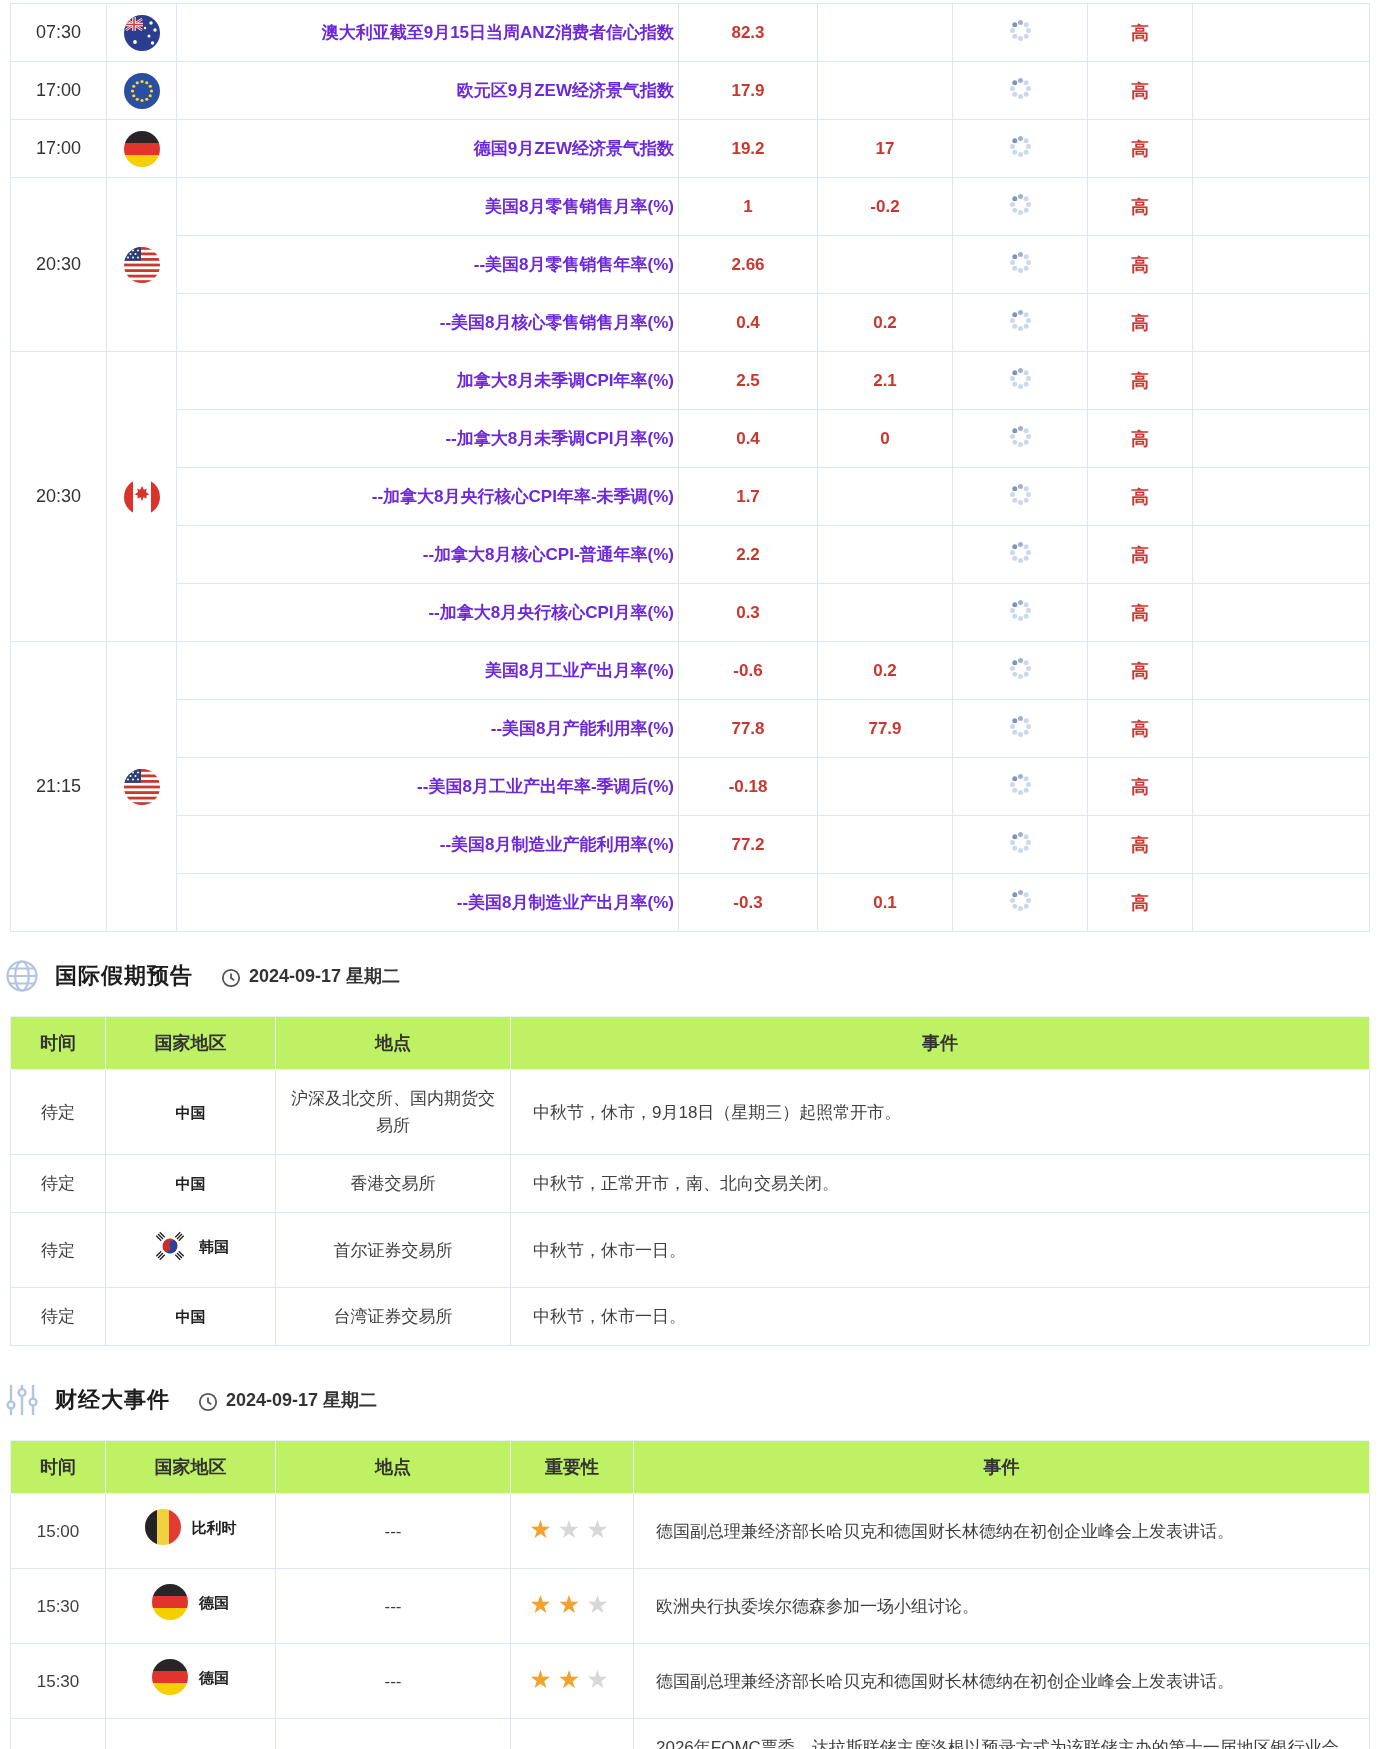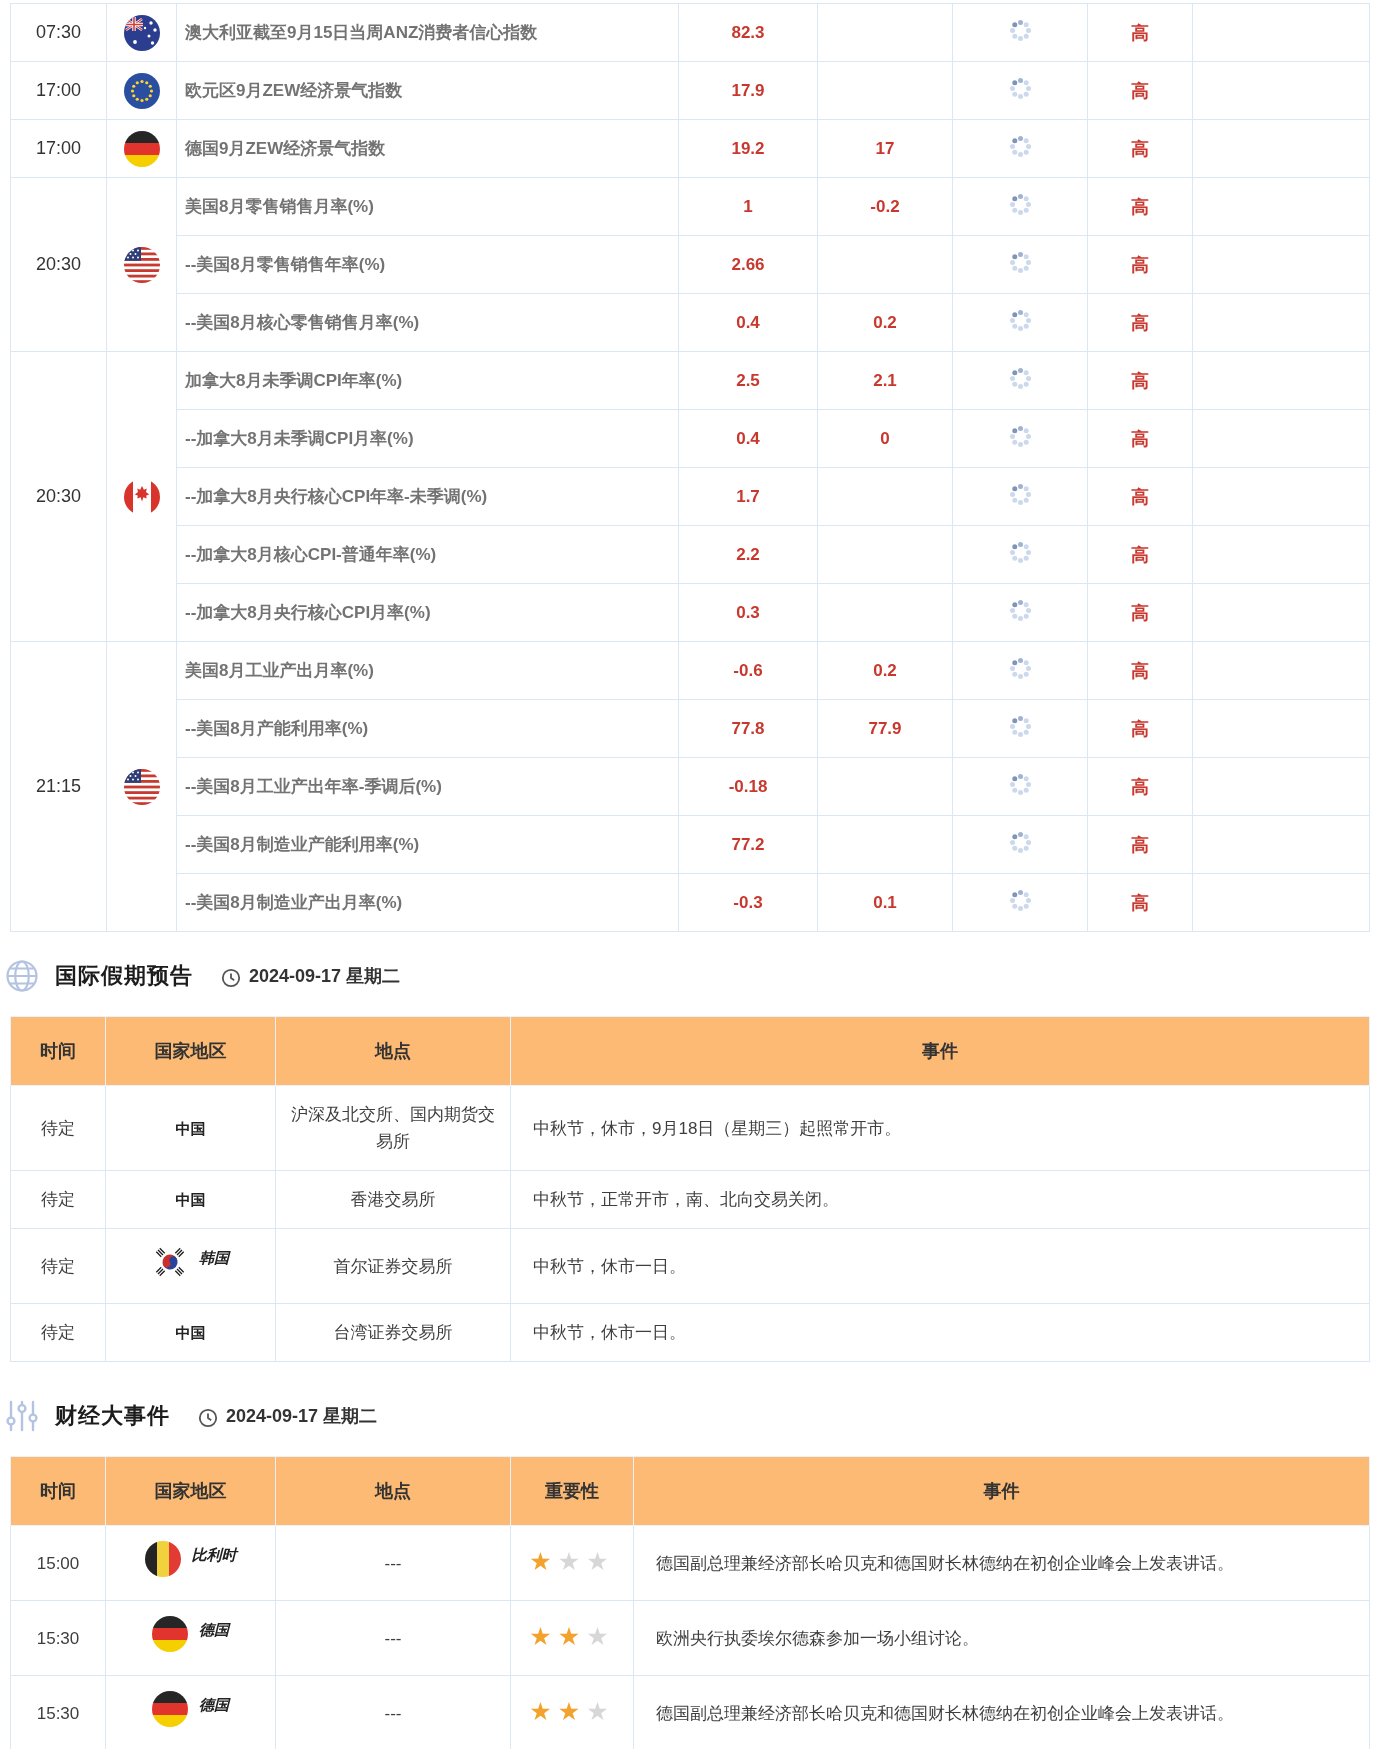--- a/index.html
+++ b/index.html
@@ -10,21 +10,21 @@
     overflow:hidden;
   }
 
   
   table { border-collapse:collapse; table-layout:fixed; }
   .econ { width:1360px; margin:3px 0 0 10px; }
   .econ td {
     border:1px solid #dce7f4; height:58px; text-align:center;
     font-size:17px; color:#333; overflow:hidden; padding:0 4px;
   }
-  .econ td.ev { text-align:left; padding-left:8px; font-weight:bold; color:#737373; }
+  .econ td.ev { text-align:right; padding-left:8px; font-weight:bold; color:#6d28d9; }
   .econ td.val { font-weight:bold; color:#c8382e; }
   .econ td.imp { font-weight:bold; color:#c8382e; font-size:18px; }
   .econ td.time { font-size:18px; color:#333; }
 
   .flag {
     width:36px; height:36px; border-radius:50%; overflow:hidden;
     display:inline-block; vertical-align:middle;
     box-shadow:0 0 0 1px rgba(0,0,0,0.04) inset;
   }
   .flag svg { width:100%; height:100%; display:block; }
@@ -44,29 +44,29 @@
   .sec-events { margin-top:36px; }
   .sec .sec-icon { width:36px; height:36px; flex:0 0 auto; }
   .sec .sec-icon svg { width:100%; height:100%; display:block; }
   .sec .title { font-size:22px; font-weight:bold; color:#1c1c1c; margin-left:15px; letter-spacing:1px; }
   .sec .date { display:flex; align-items:flex-end; margin-left:28px; font-size:18px; font-weight:bold; color:#333; }
   .sec .date svg { width:20px; height:20px; margin-right:8px; }
 
   
   .info { width:1360px; margin:22px 0 0 10px; }
   .info th {
-    background:#fdba74; border:1px solid #e9f1fc; height:69px;
+    background:#bef264; border:1px solid #e9f1fc; height:53px;
     font-size:18px; color:#333; font-weight:bold;
   }
   .info td {
     border:1px solid #dce7f4; padding:15px 8px; font-size:17px;
     color:#3e3e3e; text-align:center; line-height:27px; vertical-align:middle;
   }
   .info td.evt { text-align:left; padding-left:22px; padding-right:30px; }
-  .cwrap { display:inline-flex; gap:11px;font-style:italic; }
+  .cwrap { display:inline-flex; align-items:center; gap:11px; }
   .cname { font-weight:bold; color:#222; font-size:15px; }
 
   .stars { white-space:nowrap; }
   .stars i { font-style:normal; color:#f2a22d; font-size:25px; letter-spacing:6px; }
   .stars[data-count="1"] i:nth-child(n+2) { color:#d7d7d7; }
   .stars[data-count="2"] i:nth-child(3) { color:#d7d7d7; }
 </style>
 </head>
 <body>
 

